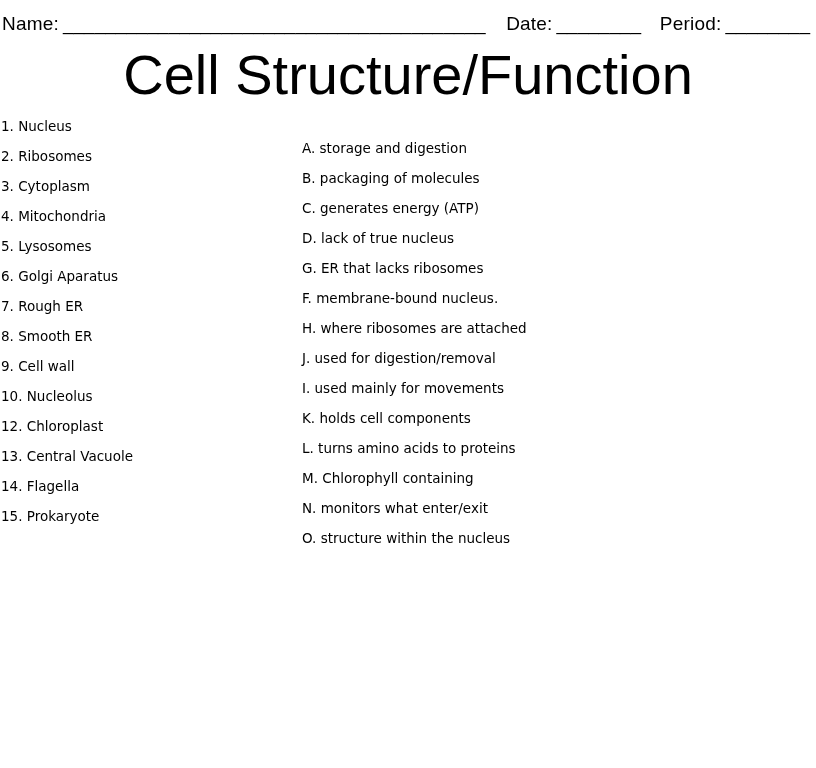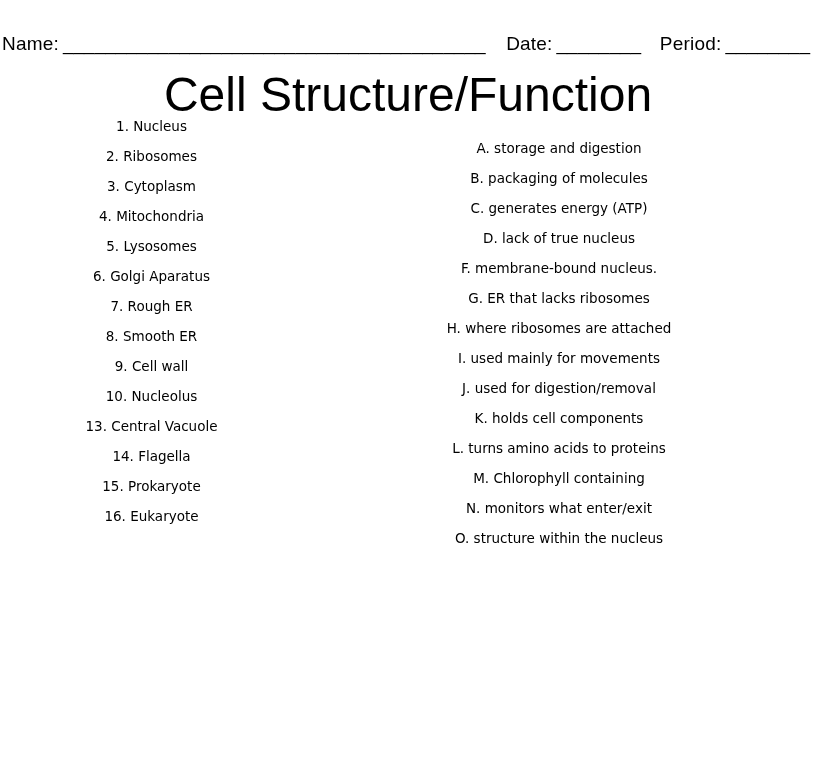--- a/index.html
+++ b/index.html
@@ -23,42 +23,40 @@
     padding: 12px 6px 0 2px;
     font-family: "Liberation Sans", sans-serif;
     font-size: 19px;
     line-height: 24px;
     white-space: nowrap;
   }
   .header-row .label { letter-spacing: 0.2px; }
   .header-row .blank {
     letter-spacing: 0;
     margin-left: 4px;
-    margin-top: 20px;
   }
   .spacer-a { width: 24px; }
   .spacer-b { width: 22px; }
   
   .title {
     margin: 8px 0 0 0;
     text-align: center;
     font-family: "Liberation Sans", "DejaVu Sans", sans-serif;
     font-weight: 400;
-    font-size: 48px;
+    font-size: 56px;
     line-height: 62px;
     letter-spacing: 0px;
   }
   
   .columns {
     position: absolute;
     top: 111px;
     left: 0;
     right: 0;
     display: flex;
-    text-align: center;
   }
   .col {
     display: flex;
     flex-direction: column;
   }
   .col.terms {
     width: 302px;
     padding-left: 1px;
     box-sizing: border-box;
   }
@@ -98,36 +96,36 @@
       <div class="item">1. Nucleus</div>
       <div class="item">2. Ribosomes</div>
       <div class="item">3. Cytoplasm</div>
       <div class="item">4. Mitochondria</div>
       <div class="item">5. Lysosomes</div>
       <div class="item">6. Golgi Aparatus</div>
       <div class="item">7. Rough ER</div>
       <div class="item">8. Smooth ER</div>
       <div class="item">9. Cell wall</div>
       <div class="item">10. Nucleolus</div>
+      <div class="item">12. Chloroplast</div>
       <div class="item">13. Central Vacuole</div>
       <div class="item">14. Flagella</div>
       <div class="item">15. Prokaryote</div>
-      <div class="item">16. Eukaryote</div>
     </div>
 
     <div class="col defs">
       <div class="item">A. storage and digestion</div>
       <div class="item">B. packaging of molecules</div>
       <div class="item">C. generates energy (ATP)</div>
       <div class="item">D. lack of true nucleus</div>
+      <div class="item">G. ER that lacks ribosomes</div>
       <div class="item">F. membrane-bound nucleus.</div>
-      <div class="item">G. ER that lacks ribosomes</div>
       <div class="item">H. where ribosomes are attached</div>
+      <div class="item">J. used for digestion/removal</div>
       <div class="item">I. used mainly for movements</div>
-      <div class="item">J. used for digestion/removal</div>
       <div class="item">K. holds cell components</div>
       <div class="item">L. turns amino acids to proteins</div>
       <div class="item">M. Chlorophyll containing</div>
       <div class="item">N. monitors what enter/exit</div>
       <div class="item">O. structure within the nucleus</div>
     </div>
 
   </div>
 
 </div>

